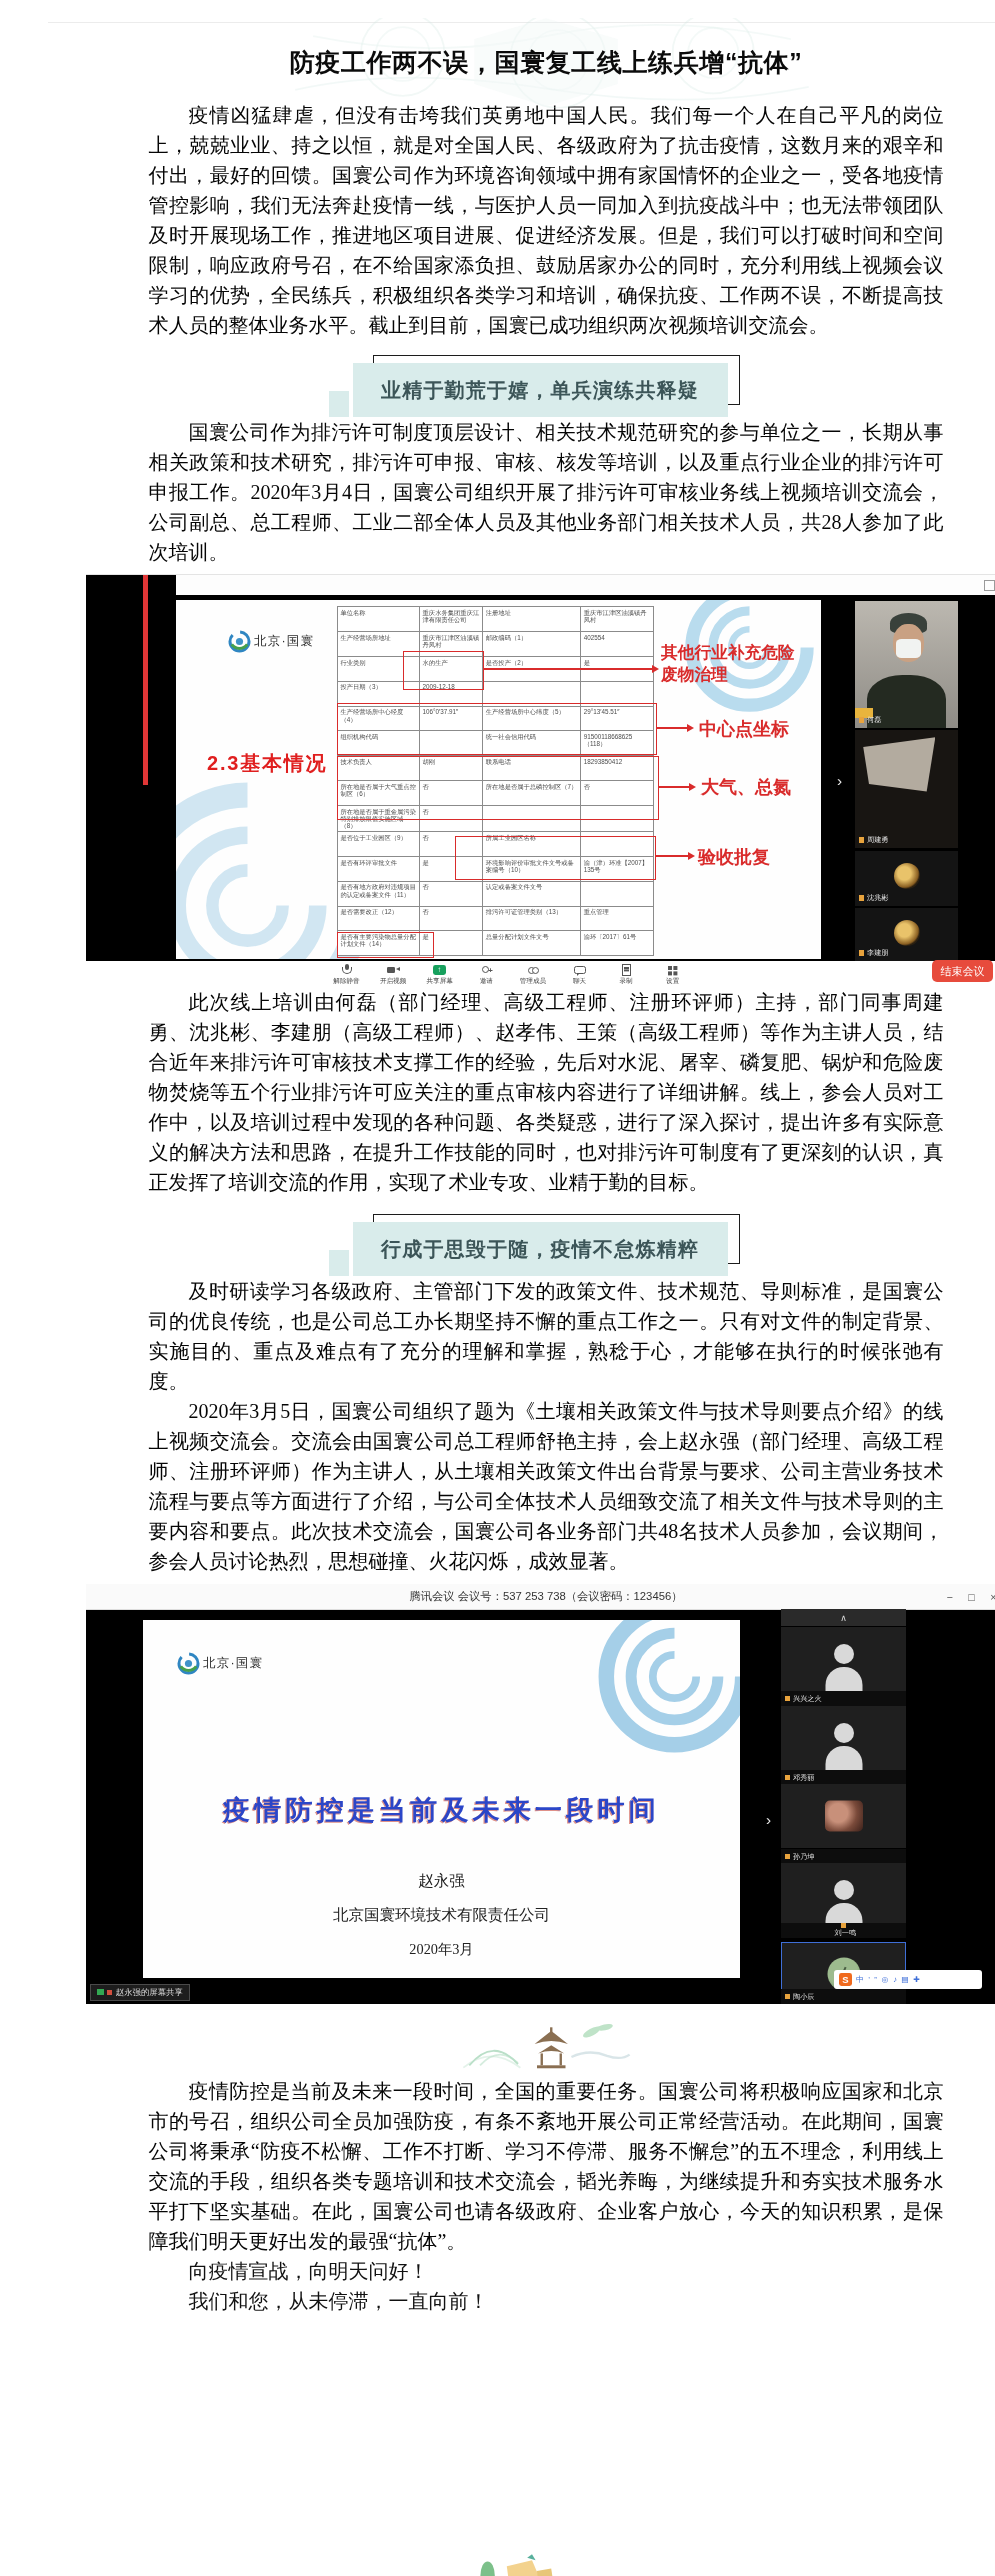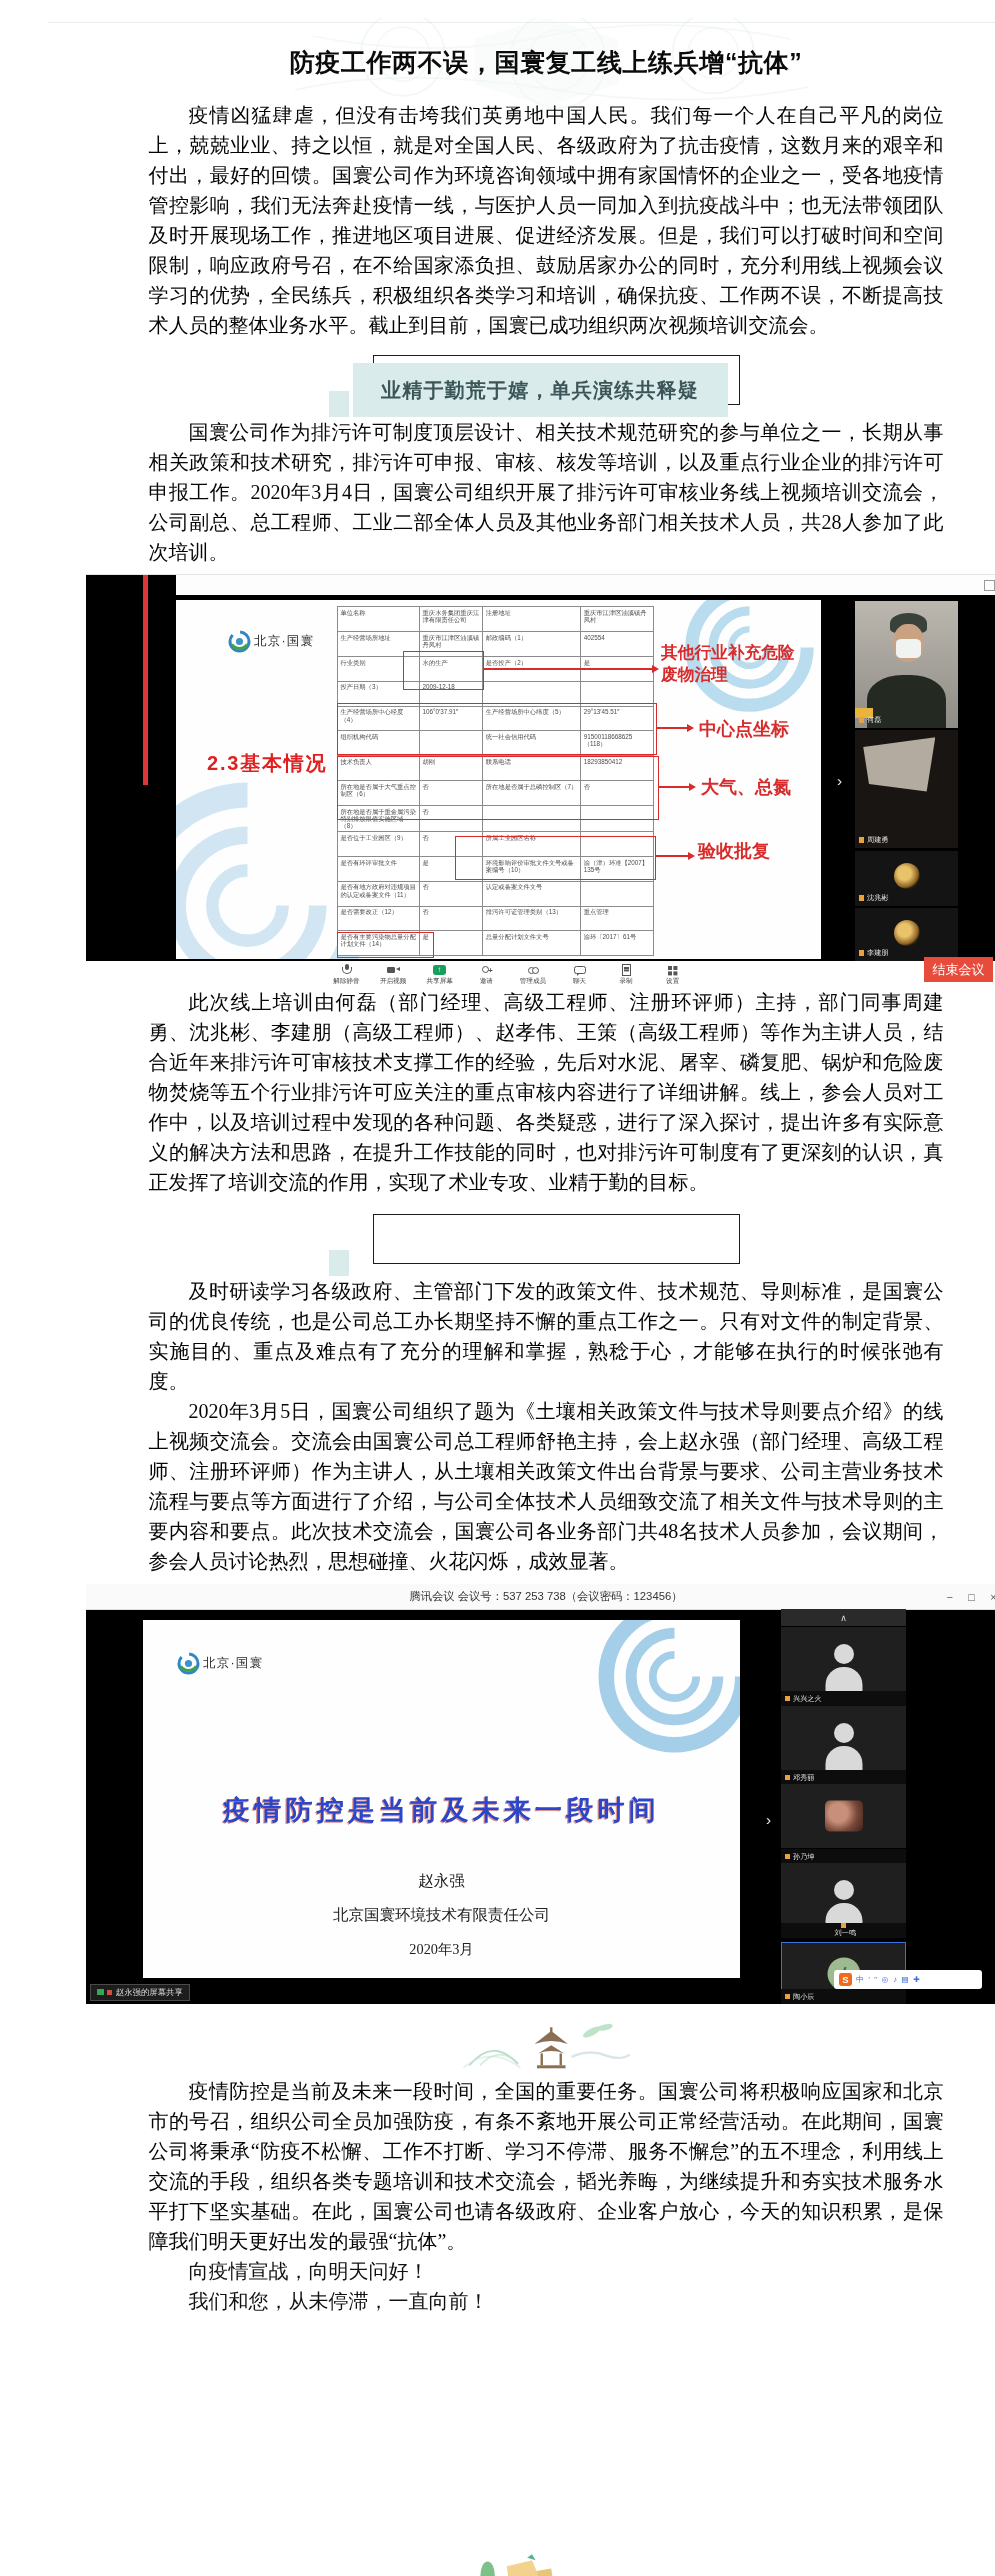--- a/index.html
+++ b/index.html
@@ -97,21 +97,21 @@
   .ic-share:after{content:"\2191";position:absolute;left:4.2px;top:0.6px;color:#fff;font-size:7.8px;line-height:9px;}
   .ic-invite:before{content:"";position:absolute;left:1.8px;top:1.2px;width:5.4px;height:5.4px;border:1.2px solid #555;border-radius:50%;}
   .ic-invite:after{content:"+";position:absolute;right:0;top:1.2px;color:#555;font-size:7.8px;font-weight:bold;}
   .ic-members:before{content:"";position:absolute;left:1.2px;top:2.4px;width:5.4px;height:5.4px;border:1.2px solid #555;border-radius:50%;}
   .ic-members:after{content:"";position:absolute;left:5.4px;top:2.4px;width:5.4px;height:5.4px;border:1.2px solid #555;border-radius:50%;background:#fff;}
   .ic-chat:before{content:"";position:absolute;left:1.2px;top:1.2px;width:9.5px;height:6.6px;border:1.2px solid #555;border-radius:2.4px;}
   .ic-chat:after{content:"";position:absolute;left:3.6px;top:9px;border-top:3px solid #555;border-right:3.6px solid transparent;}
   .ic-doc:before{content:"";position:absolute;left:2.4px;top:0;width:7.2px;height:10px;border:1.2px solid #555;}
   .ic-doc:after{content:"";position:absolute;left:4.2px;top:3px;width:4.8px;height:1.2px;background:#555;box-shadow:0 2.4px #555;}
   .ic-grid:before{content:"";position:absolute;left:1.8px;top:1.2px;width:4.2px;height:4.2px;background:#555;box-shadow:5.4px 0 #555,0 5.4px #555,5.4px 5.4px #555;}
-  .end-btn{position:absolute;right:13px;bottom:4.8px;background:#e74b3c;color:#fff;font-size:13px;padding:3.6px 8.4px;border-radius:0;}
+  .end-btn{position:absolute;right:13px;bottom:4.8px;background:#e74b3c;color:#fff;font-size:11px;padding:3.6px 8.4px;border-radius:5px;}
 
   
   .s2-titlebar{position:absolute;left:0;right:0;top:0;height:25px;background:#fafafa;border-bottom:0.6px solid #ddd;
                display:flex;align-items:center;justify-content:center;}
   .s2-titlebar .ttext{font-size:11.3px;color:#333;}
   .win-controls{position:absolute;right:9.5px;top:0;height:25px;display:flex;align-items:center;gap:15.5px;color:#555;font-size:10.7px;}
   .slide2{position:absolute;left:57px;top:36px;width:597px;height:358px;background:#fefefe;overflow:hidden;}
   .slide2 .brand{left:33px;top:31px;}
   .s2-title{position:absolute;left:0;right:0;top:172px;text-align:center;font-size:27px;font-weight:bold;letter-spacing:4.2px;
             color:#2b46c8;text-shadow:-1.2px 1.2px 0 rgba(196,54,40,.55);}
@@ -330,21 +330,21 @@
       <div class="rbox" style="left:161px;top:103px;width:318px;height:50px;"></div>
       <div class="rline" style="left:481px;top:127px;width:31px;"></div>
       <div class="rlabel rl-one" style="left:523px;top:117px;">中心点坐标</div>
 
       <div class="rbox" style="left:161px;top:156px;width:320px;height:62px;"></div>
       <div class="rline" style="left:482px;top:186px;width:32px;"></div>
       <div class="rlabel rl-one" style="left:525px;top:175px;">大气、总氮</div>
 
       <div class="rbox" style="left:279px;top:236px;width:199px;height:42px;"></div>
       <div class="rline" style="left:480px;top:255px;width:33px;"></div>
-      <div class="rlabel rl-one" style="left:522px;top:239px;">验收批复</div>
+      <div class="rlabel rl-one" style="left:522px;top:245px;">验收批复</div>
 
       <div class="rbox" style="left:161px;top:332px;width:95px;height:24px;"></div>
     </div>
 
     <div class="p1col">
       <div class="pthumb pt2">
         <div class="ceiling"></div>
         <div class="pname">
             <span class="mbadge"></span>
             <span>周建勇</span>
@@ -413,20 +413,23 @@
         </div>
       <div class="end-btn">结束会议</div>
     </div>
   </div>
 
   <p class="body mt46">此次线上培训由何磊（部门经理、高级工程师、注册环评师）主持，部门同事周建勇、沈兆彬、李建朋（高级工程师）、赵孝伟、王策（高级工程师）等作为主讲人员，结合近年来排污许可审核技术支撑工作的经验，先后对水泥、屠宰、磷复肥、锅炉和危险废物焚烧等五个行业排污许可应关注的重点审核内容进行了详细讲解。线上，参会人员对工作中，以及培训过程中发现的各种问题、各类疑惑，进行了深入探讨，提出许多有实际意义的解决方法和思路，在提升工作技能的同时，也对排污许可制度有了更深刻的认识，真正发挥了培训交流的作用，实现了术业专攻、业精于勤的目标。</p>
 
   <div class="banner b2">
     <div class="banner-outline"></div>
     <div class="banner-sq"></div>
+    <div class="banner-fill">
+      <span>行成于思毁于随，疫情不怠炼精粹</span>
+    </div>
   </div>
 
   <p class="body mt44">及时研读学习各级政府、主管部门下发的政策文件、技术规范、导则标准，是国寰公司的优良传统，也是公司总工办长期坚持不懈的重点工作之一。只有对文件的制定背景、实施目的、重点及难点有了充分的理解和掌握，熟稔于心，才能够在执行的时候张弛有度。</p>
   <p class="body mt0">2020年3月5日，国寰公司组织了题为《土壤相关政策文件与技术导则要点介绍》的线上视频交流会。交流会由国寰公司总工程师舒艳主持，会上赵永强（部门经理、高级工程师、注册环评师）作为主讲人，从土壤相关政策文件出台背景与要求、公司主营业务技术流程与要点等方面进行了介绍，与公司全体技术人员细致交流了相关文件与技术导则的主要内容和要点。此次技术交流会，国寰公司各业务部门共48名技术人员参加，会议期间，参会人员讨论热烈，思想碰撞、火花闪烁，成效显著。</p>
 
   <div class="shot shot2">
     <div class="s2-titlebar">
       <span class="ttext">腾讯会议 会议号：537 253 738（会议密码：123456）</span>
       <div class="win-controls">
         <span>−</span>

